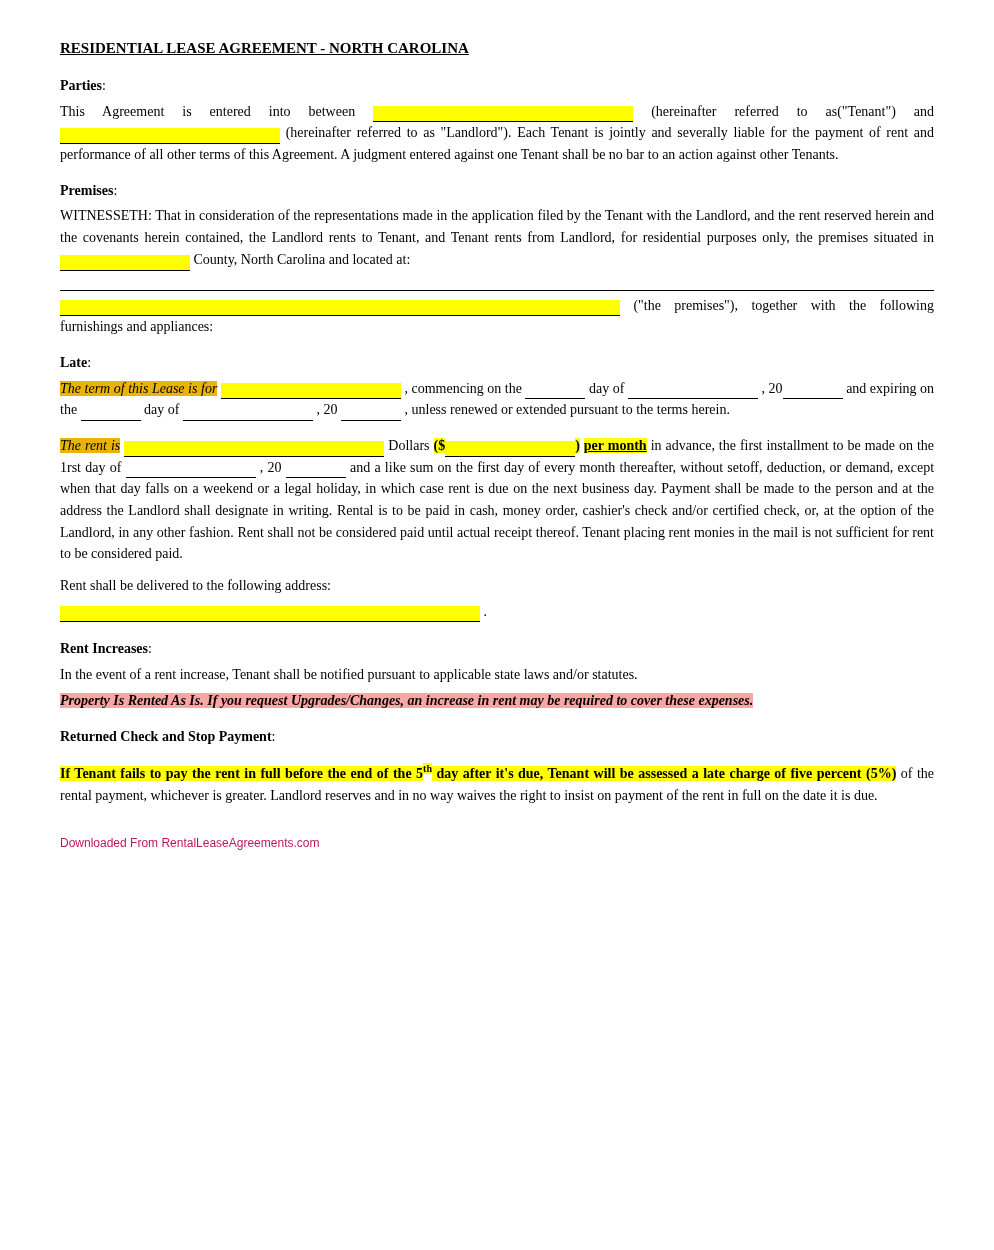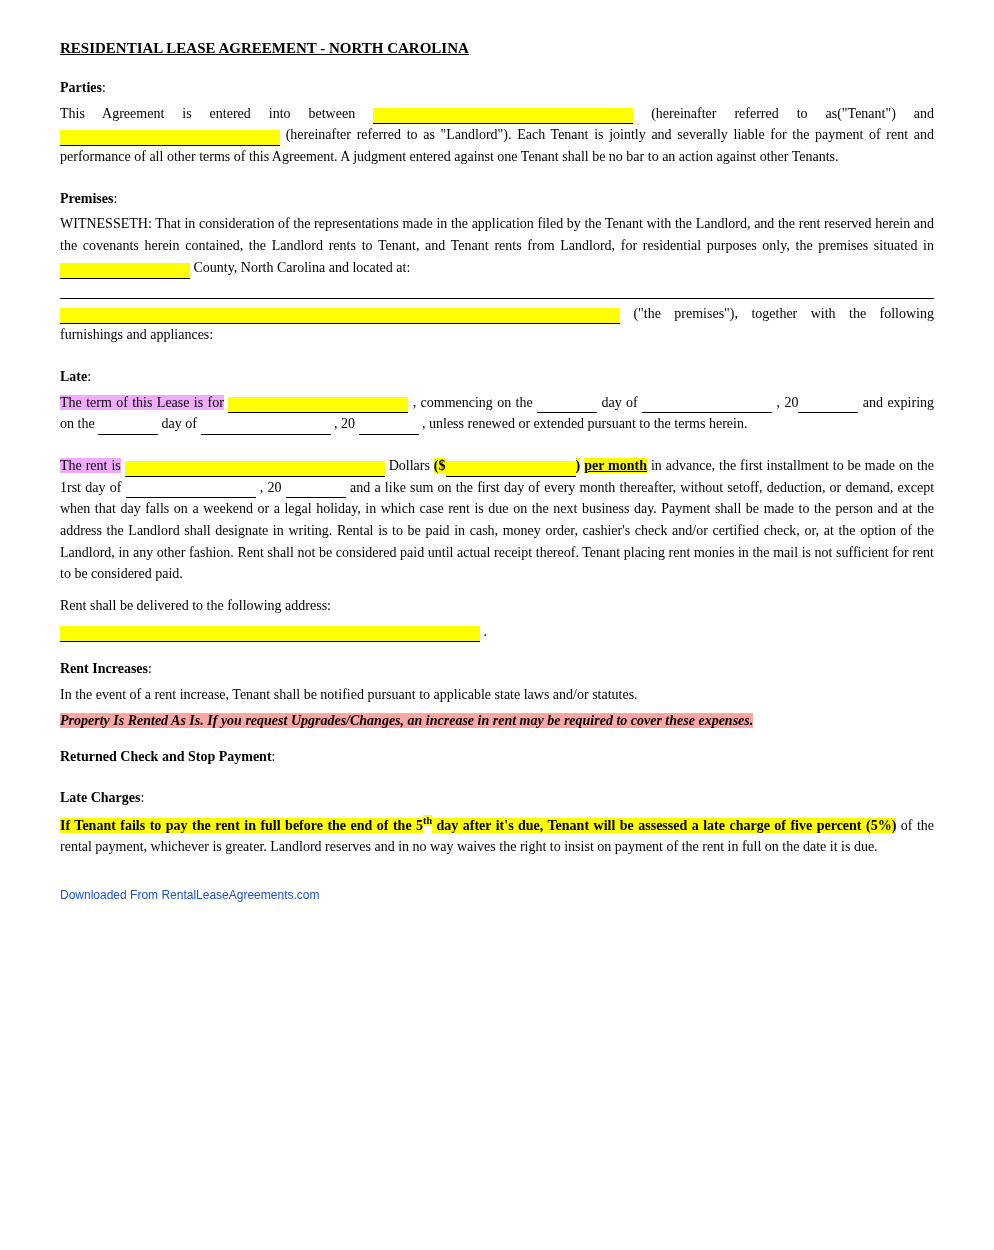--- a/index.html
+++ b/index.html
@@ -14,33 +14,33 @@
     }
     .doc-title {
       text-align: left;
       font-weight: bold;
       font-size: 15px;
       margin-bottom: 18px;
       text-decoration: underline;
     }
     .section {
       margin-bottom: 14px;
-      margin-top: 20px;
     }
     .section-heading {
       font-weight: bold;
       display: inline;
     }
     p {
       text-align: justify;
       line-height: 1.55;
       margin-bottom: 4px;
     }
     .highlight {
-      background-color: #f0abfc;
+      background-color: #eab308;
+      font-style: italic;
     }
     .underline-field {
       display: inline-block;
       border-bottom: 1px solid #000;
       background-color: #ffff00;
       min-width: 80px;
       height: 16px;
       vertical-align: bottom;
     }
     .underline-blank {
@@ -64,21 +64,21 @@
       border-bottom: 1px solid #000;
       width: 100%;
       height: 16px;
       margin: 4px 0;
     }
     sup {
       font-size: 10px;
     }
     .footer {
       margin-top: 30px;
-      color: #1d4ed8;
+      color: #be185d;
       font-size: 12px;
       font-family: Arial, sans-serif;
     }
     .rent-address-field {
       display: inline-block;
       border-bottom: 1px solid #000;
       background-color: #ffff00;
       width: 420px;
       height: 16px;
       vertical-align: bottom;
@@ -172,23 +172,20 @@
 </div>
 
 <div class="section" style="margin-top:4px;">
   <p>
     <span class="section-heading">Returned Check and Stop Payment</span>:
   </p>
 </div>
 
 <div class="section">
   <p>
-    <span class="section-heading">Late Charges</span>:
-  </p>
-  <p>
     <span class="bold-highlight">If Tenant fails to pay the rent in full before the end of the 5</span><sup class="bold-highlight">th</sup><span class="bold-highlight"> </span><span class="bold-highlight">day after it's due, Tenant will be assessed a late charge of five percent (5%)</span>
     <span>of the rental payment, whichever is greater.  Landlord reserves and in no way waives the right to insist on payment of the rent in full on the date it is due.</span>
   </p>
 </div>
 
 <div class="footer">
   <span>Downloaded From RentalLeaseAgreements.com</span>
 </div>
 
 </body></html>

